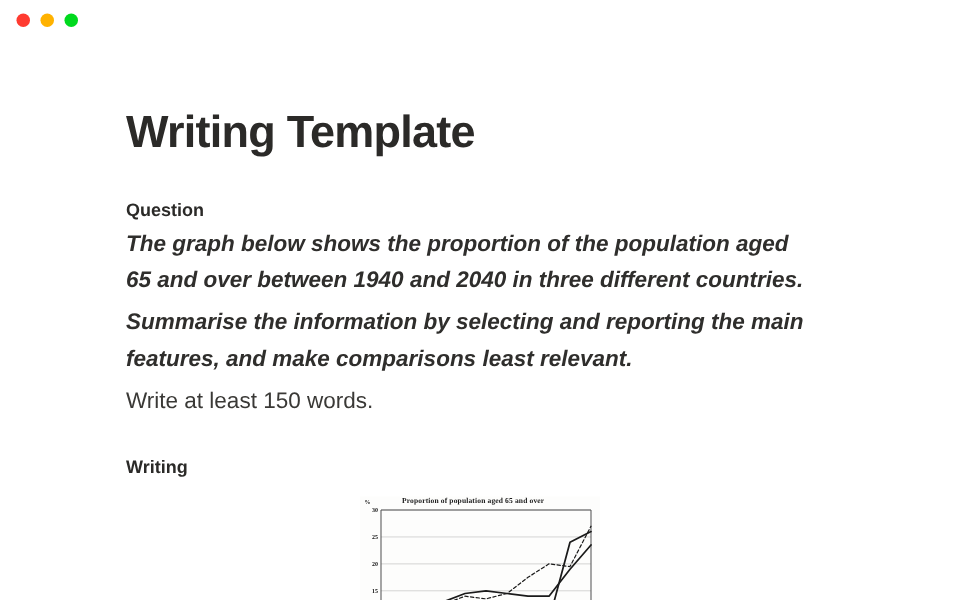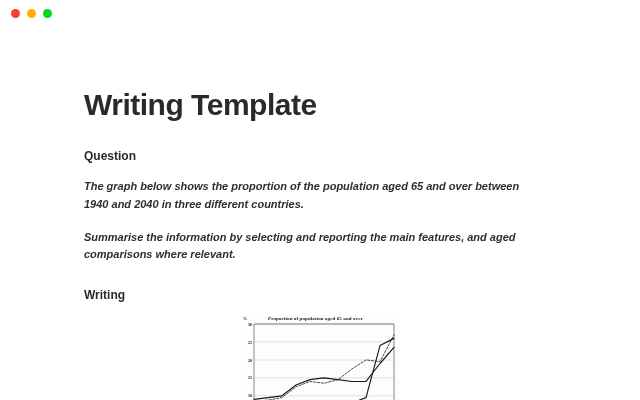--- a/index.html
+++ b/index.html
@@ -29,37 +29,37 @@
   .doc {
     padding:0 84px;
     height:374px;
   }
 
   .page-title {
     font-size:30px;
     font-weight:bold;
     color:#2b2a28;
     letter-spacing:-0.5px;
-    margin-top:62px;
+    margin-top:46px;
     line-height:1.15;
   }
 
   .section-heading {
     font-size:12px;
     font-weight:bold;
     color:#2b2a28;
     margin-top:26px;
     line-height:1.2;
   }
 
   .para {
-    font-size:11px;
+    font-size:15px;
     line-height:1.62;
     color:#3a3936;
-    margin-top:15px;
+    margin-top:4px;
     max-width:455px;
   }
   .para.em {
     font-style:italic;
     font-weight:bold;
     color:#2f2e2c;
   }
 
   .figure-heading { margin-top:24px; }
 
@@ -107,22 +107,23 @@
 </div>
 
 <main class="doc">
 
   <h1 class="page-title">Writing Template</h1>
 
   <h2 class="section-heading">Question</h2>
 
   <p class="para em">The graph below shows the proportion of the population aged 65 and over between 1940 and 2040 in three different countries.</p>
 
-  <p class="para em">Summarise the information by selecting and reporting the main features, and aged comparisons where relevant.</p>
+  <p class="para em">Summarise the information by selecting and reporting the main features, and make comparisons least relevant.</p>
 
+  <p class="para">Write at least 150 words.</p>
 
   <h2 class="section-heading figure-heading">Writing</h2>
 
   <div class="figure-wrap">
     <div class="figure">
 
       <div class="fig-pct">%</div>
 
       <div class="fig-title">Proportion of population aged 65 and over</div>
 

